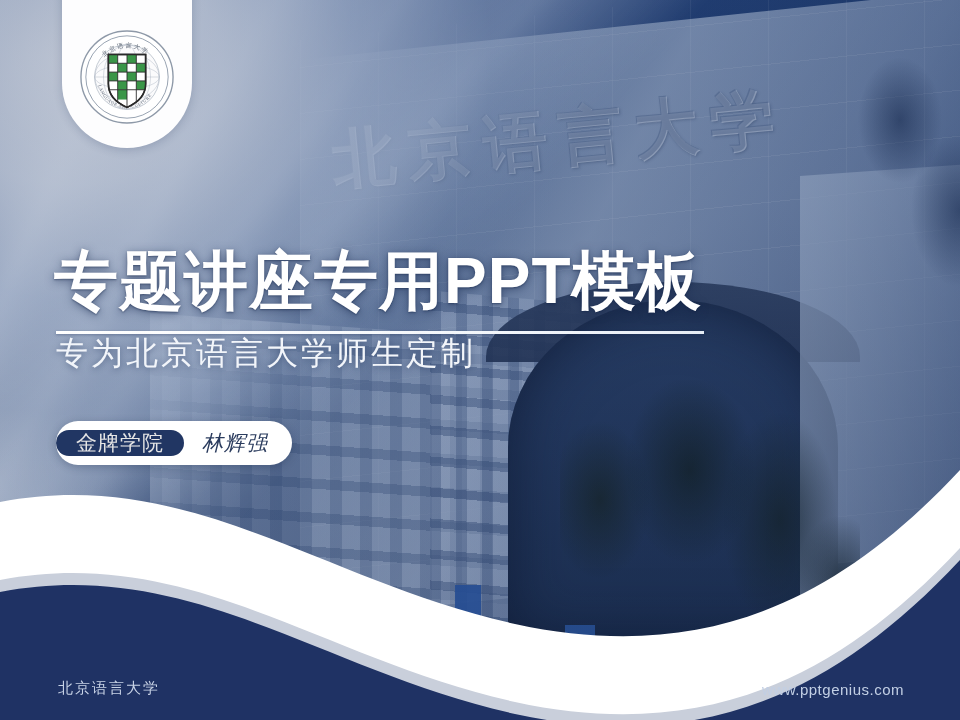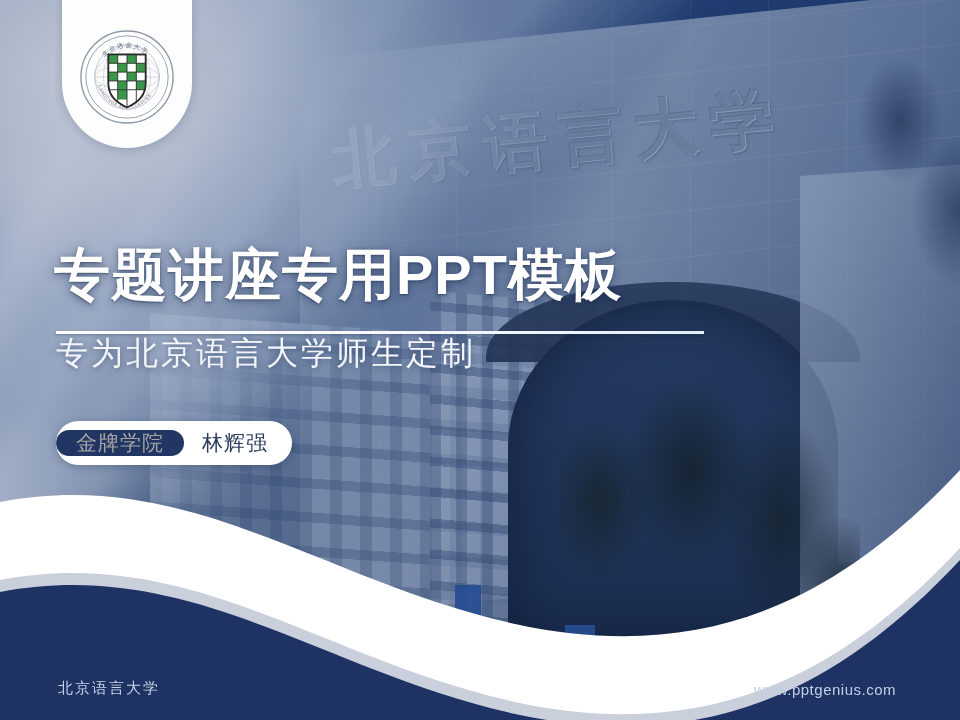--- a/index.html
+++ b/index.html
@@ -254,21 +254,21 @@
     padding-bottom: 22px;
     box-sizing: border-box;
   }
   .seal { width: 98px; height: 98px; display: block; }
 
   
   .title {
     position: absolute;
     left: 54px;
     top: 238px;
-    font-size: 56px;
+    font-size: 64px;
     font-weight: 700;
     color: #ffffff;
     letter-spacing: 1px;
     white-space: nowrap;
     text-shadow: 0 2px 10px rgba(22,40,78,.55), 0 1px 2px rgba(20,36,70,.5);
   }
   .divider {
     position: absolute;
     left: 56px;
     top: 331px;
@@ -303,30 +303,31 @@
     overflow: hidden;
   }
   .pill-left {
     height: 26px;
     padding: 0 20px;
     background: #213663;
     border-radius: 22px;
     display: flex;
     align-items: center;
     justify-content: center;
-    color: #a3a3a3;
+    color: #e5e5e5;
     font-size: 21px;
     letter-spacing: 1px;
     box-sizing: border-box;
   }
   .pill-right {
     padding: 0 24px 0 18px;
     color: #2b3c5e;
     font-size: 21px;
     letter-spacing: 1px;
+    font-style: italic;
   }
 
   
   .wave-svg {
     position: absolute;
     left: 0;
     bottom: 0;
     width: 960px;
     height: 260px;
     display: block;
@@ -336,21 +337,21 @@
   .footer-left {
     position: absolute;
     left: 58px;
     bottom: 22px;
     font-size: 15px;
     color: #c8d3e6;
     letter-spacing: 2px;
   }
   .footer-right {
     position: absolute;
-    right: 64px;
+    right: 56px;
     bottom: 22px;
     font-size: 15px;
     color: #c2cfe4;
     letter-spacing: .5px;
   }
 </style>
 </head>
 <body>
 
 <div id="slide">

